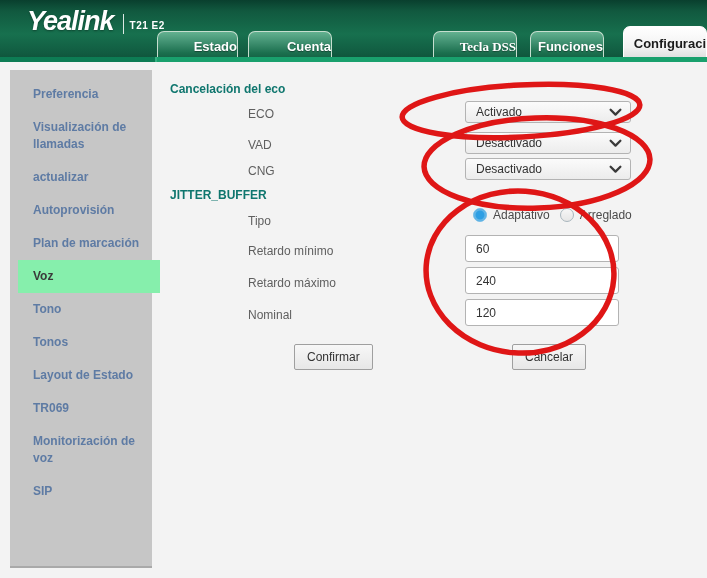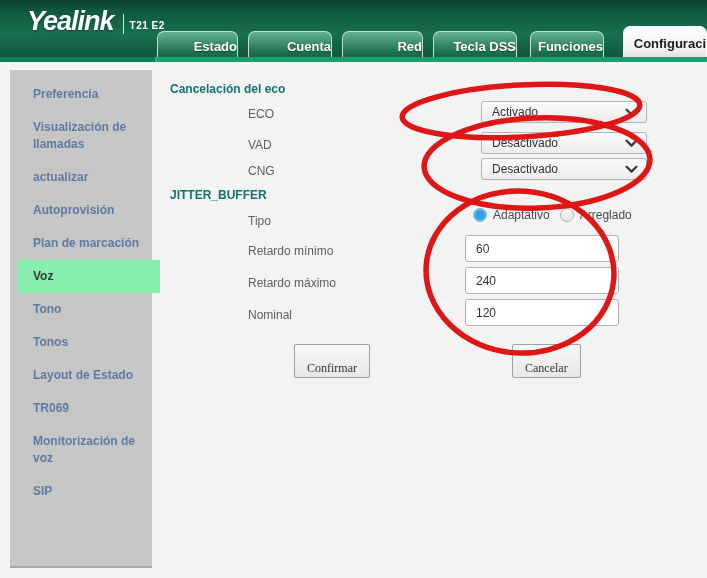--- a/index.html
+++ b/index.html
@@ -58,21 +58,21 @@
 
   
   .sec-title { font-size:12px; font-weight:bold; color:#0f766e; white-space:nowrap; }
   .field-label { font-size:12px; color:#5f5f5f; white-space:nowrap; }
 
   .select {
     width:166px; height:22px;
     background:linear-gradient(180deg,#fbfbfb 0%, #ececec 100%);
     border:1px solid #b3b3b3; border-radius:3px;
     display:flex; align-items:center; padding:0 8px 0 10px;
-    font-size:12px; color:#333; cursor:pointer;margin-left:16px;
+    font-size:12px; color:#333; cursor:pointer;
   }
   .select .val { flex:1; }
   .select .chev { width:13px; height:9px; display:block; }
 
   .txt-input {
     width:154px; height:27px; background:#ffffff;
     border:1px solid #b3b3b3; border-radius:3px;
     font-family:"Liberation Sans", sans-serif; font-size:12px; color:#333;
     padding:0 0 0 10px;
   }
@@ -83,43 +83,42 @@
     background:linear-gradient(180deg,#f6f6f6,#e6e6e6);
     border:1px solid #a9b6bd; display:inline-block;
   }
   .radio.selected {
     background:#2e9fe4; border:1px solid #7cc0e8;
     box-shadow:inset 0 0 0 1.5px #66b6e6;
   }
   .radio-label { font-size:12px; color:#4a4a4a; margin:0 10px 0 6px; white-space:nowrap; }
 
   .btn {
-    height:14px; background:linear-gradient(180deg,#f7f7f7,#e7e7e7);
+    height:26px; background:linear-gradient(180deg,#f7f7f7,#e7e7e7);
     border:1px solid #9f9f9f; border-radius:2px;
-    font-family:Liberation Serif, serif; font-size:12px; color:#333;
-    padding:16px 12px; cursor:pointer;
+    font-family:Liberation Sans, sans-serif; font-size:12px; color:#333;
+    padding:4px 12px; cursor:pointer;
   }
 
   .annotation-layer { position:absolute; left:0; top:0; pointer-events:none; z-index:50; }
 </style>
 </head>
 <body>
 
 <div class="screen">
 
   <div class="header">
     <div class="logo-area">
       <span class="logo">Yealink</span>
       <span class="logo-divider"></span>
       <span class="model">T21 E2</span>
     </div>
     <div class="tab" style="left:157px; width:81px;">Estado</div>
     <div class="tab" style="left:248px; width:84px;">Cuenta</div>
-    <div class="tab" style="left:342px; width:81px;">Red</div>
-    <div class="tab" style="left:433px; width:84px;">Tecla DSS</div>
+    <div class="tab" style="left:433px; width:84px;font-family:Liberation Serif, serif;">Tecla DSS</div>
     <div class="tab" style="left:530px; width:74px;">Funciones</div>
     <div class="tab active" style="left:623px; width:84px;">Configuraci</div>
     <div class="header-strip"></div>
   </div>
 
   <div class="sidebar">
     <ul>
       <li>Preferencia</li>
       <li>Visualización de llamadas</li>
       <li>actualizar</li>

